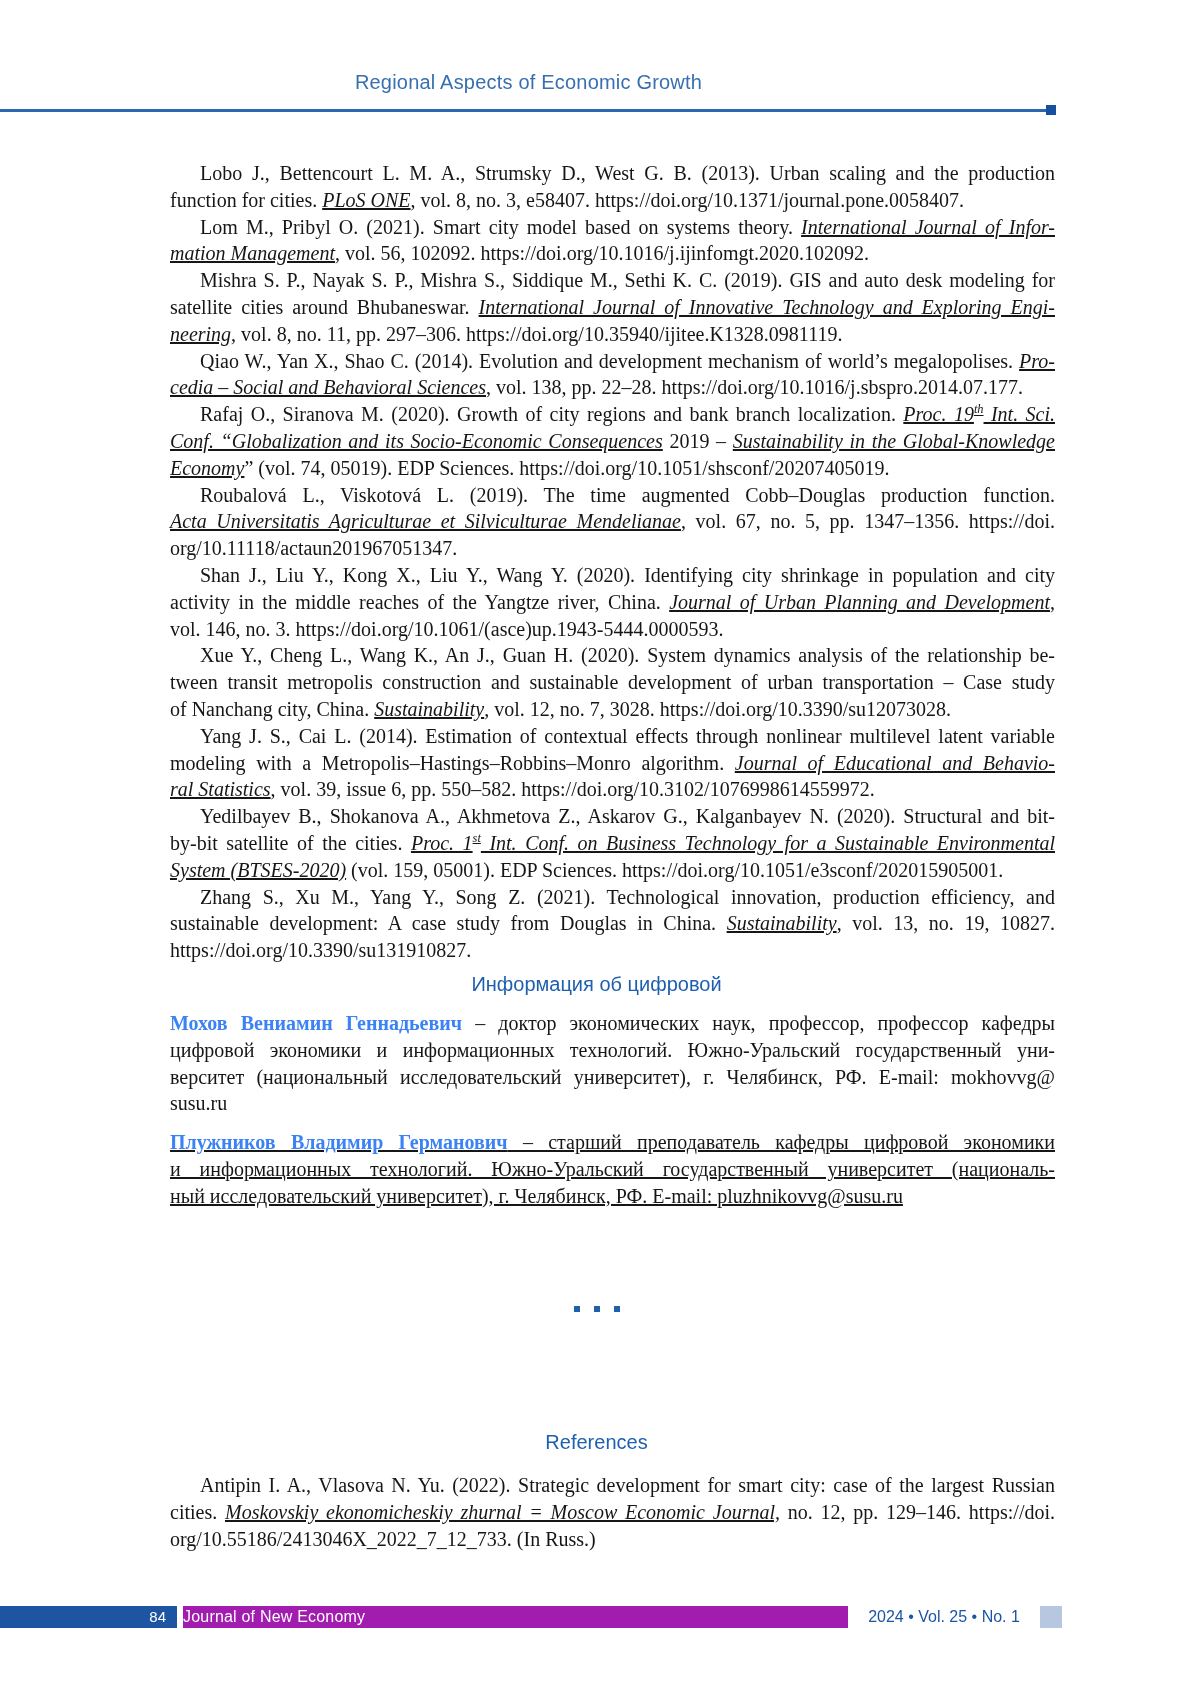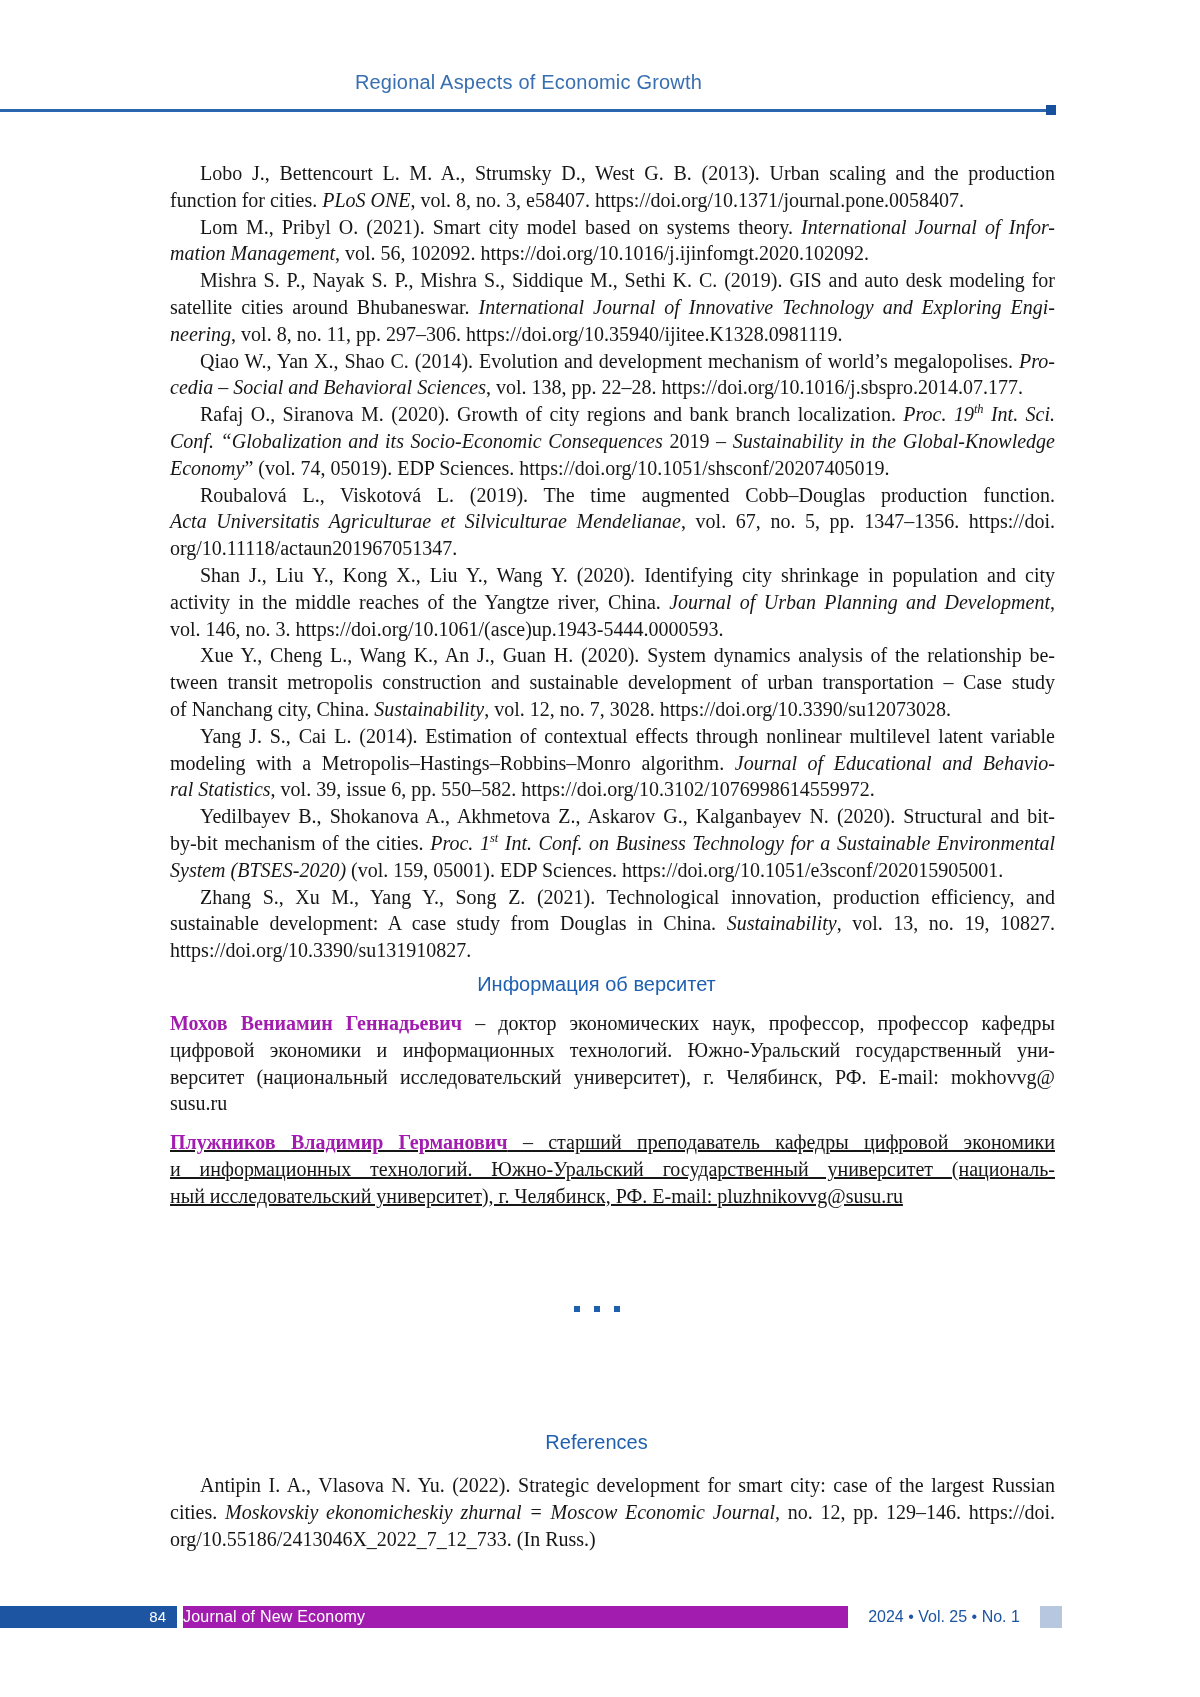--- a/index.html
+++ b/index.html
@@ -16,23 +16,23 @@
   .head-rule { position:absolute; top:109px; left:0; width:1048px; height:3px; background:#2b67ae; }
   .head-rule-square { position:absolute; top:105px; left:1046px; width:10px; height:10px; background:#16509f; }
 
   
   .col { position:absolute; left:138px; width:917px; }
   #refs-list { top:160px; }
   .para { font-size:20px; line-height:26.8px; color:#161616;margin-left:32px; }
   .tline { min-height:26.8px; }
   .tline.just { text-align:justify; text-align-last:justify; }
   .tline.ind { padding-left:30px; }
-  .it { font-style:italic; }
+  .it { font-style:italic;text-decoration:underline; }
   .sp { vertical-align:super; font-size:0.62em; line-height:0; }
-  .aname { font-weight:bold; color:#a21caf; }
+  .aname { font-weight:bold; color:#3b82f6; }
 
   .h-blue {
     position:absolute; left:138px; width:917px; text-align:center;
     font-family:"Liberation Sans", sans-serif; color:#1e60af; font-size:20px;
   }
   #authors-heading { top:973px; }
   #authors-list { top:1010px; }
   #authors-list .para + .para { margin-top:12px;text-decoration:underline; }
 
   .dots { position:absolute; top:1306px; left:138px; width:917px; display:flex; justify-content:center; gap:14px; }
@@ -105,31 +105,31 @@
         <div class="tline just"><span>tween transit metropolis construction and sustainable development of urban transportation – Case study</span></div>
         <div class="tline"><span>of Nanchang city, China. </span><span class="it">Sustainability</span><span>, vol. 12, no. 7, 3028. https://doi.org/10.3390/su12073028.</span></div>
       </div>
       <div class="para">
         <div class="tline just ind"><span>Yang J. S., Cai L. (2014). Estimation of contextual effects through nonlinear multilevel latent variable</span></div>
         <div class="tline just"><span>modeling with a Metropolis–Hastings–Robbins–Monro algorithm. </span><span class="it">Journal of Educational and Behavio-</span></div>
         <div class="tline"><span class="it">ral Statistics</span><span>, vol. 39, issue 6, pp. 550–582. https://doi.org/10.3102/1076998614559972.</span></div>
       </div>
       <div class="para">
         <div class="tline just ind"><span>Yedilbayev B., Shokanova A., Akhmetova Z., Askarov G., Kalganbayev N. (2020). Structural and bit-</span></div>
-        <div class="tline just"><span>by-bit mechanism of the cities. </span><span class="it">Proc. 1</span><span class="it sp">st</span><span class="it"> Int. Conf. on Business Technology for a Sustainable Environmental</span></div>
+        <div class="tline just"><span>by-bit satellite of the cities. </span><span class="it">Proc. 1</span><span class="it sp">st</span><span class="it"> Int. Conf. on Business Technology for a Sustainable Environmental</span></div>
         <div class="tline"><span class="it">System (BTSES-2020)</span><span> (vol. 159, 05001). EDP Sciences. https://doi.org/10.1051/e3sconf/202015905001.</span></div>
       </div>
       <div class="para">
         <div class="tline just ind"><span>Zhang S., Xu M., Yang Y., Song Z. (2021). Technological innovation, production efficiency, and</span></div>
         <div class="tline just"><span>sustainable development: A case study from Douglas in China. </span><span class="it">Sustainability</span><span>, vol. 13, no. 19, 10827.</span></div>
         <div class="tline"><span>https://doi.org/10.3390/su131910827.</span></div>
       </div>
     </div>
 
-  <div id="authors-heading" class="h-blue">Информация об верситет</div>
+  <div id="authors-heading" class="h-blue">Информация об цифровой</div>
 
   <div id="authors-list" class="col">
       <div class="para">
         <div class="tline just"><span class="aname">Мохов Вениамин Геннадьевич</span><span> – доктор экономических наук, профессор, профессор кафедры</span></div>
         <div class="tline just"><span>цифровой экономики и информационных технологий. Южно-Уральский государственный уни-</span></div>
         <div class="tline just"><span>верситет (национальный исследовательский университет), г. Челябинск, РФ. E-mail: mokhovvg@</span></div>
         <div class="tline"><span>susu.ru</span></div>
       </div>
       <div class="para">
         <div class="tline just"><span class="aname">Плужников Владимир Германович</span><span> – старший преподаватель кафедры цифровой экономики</span></div>

